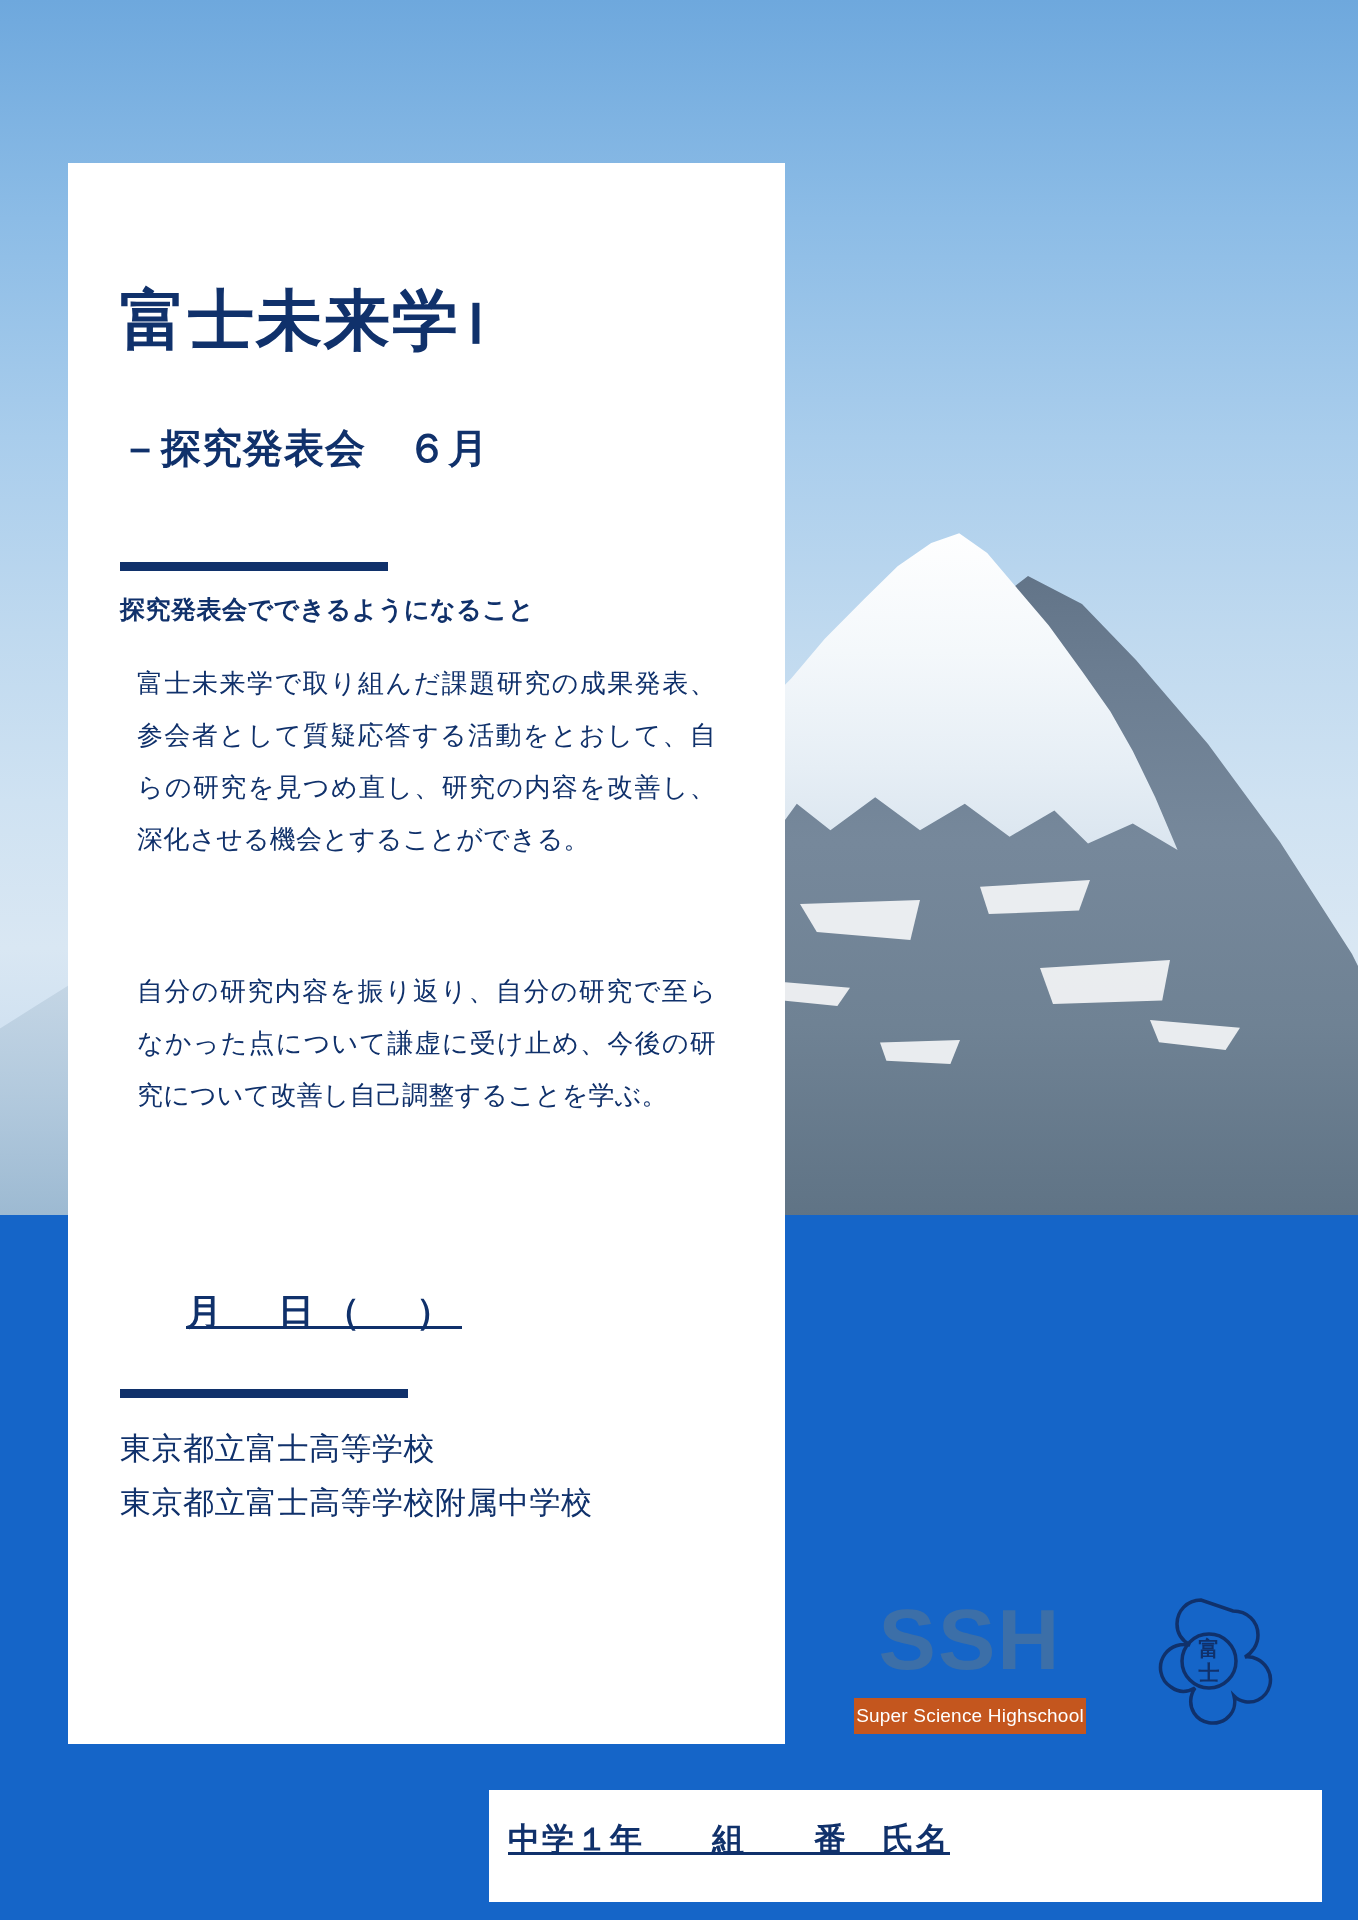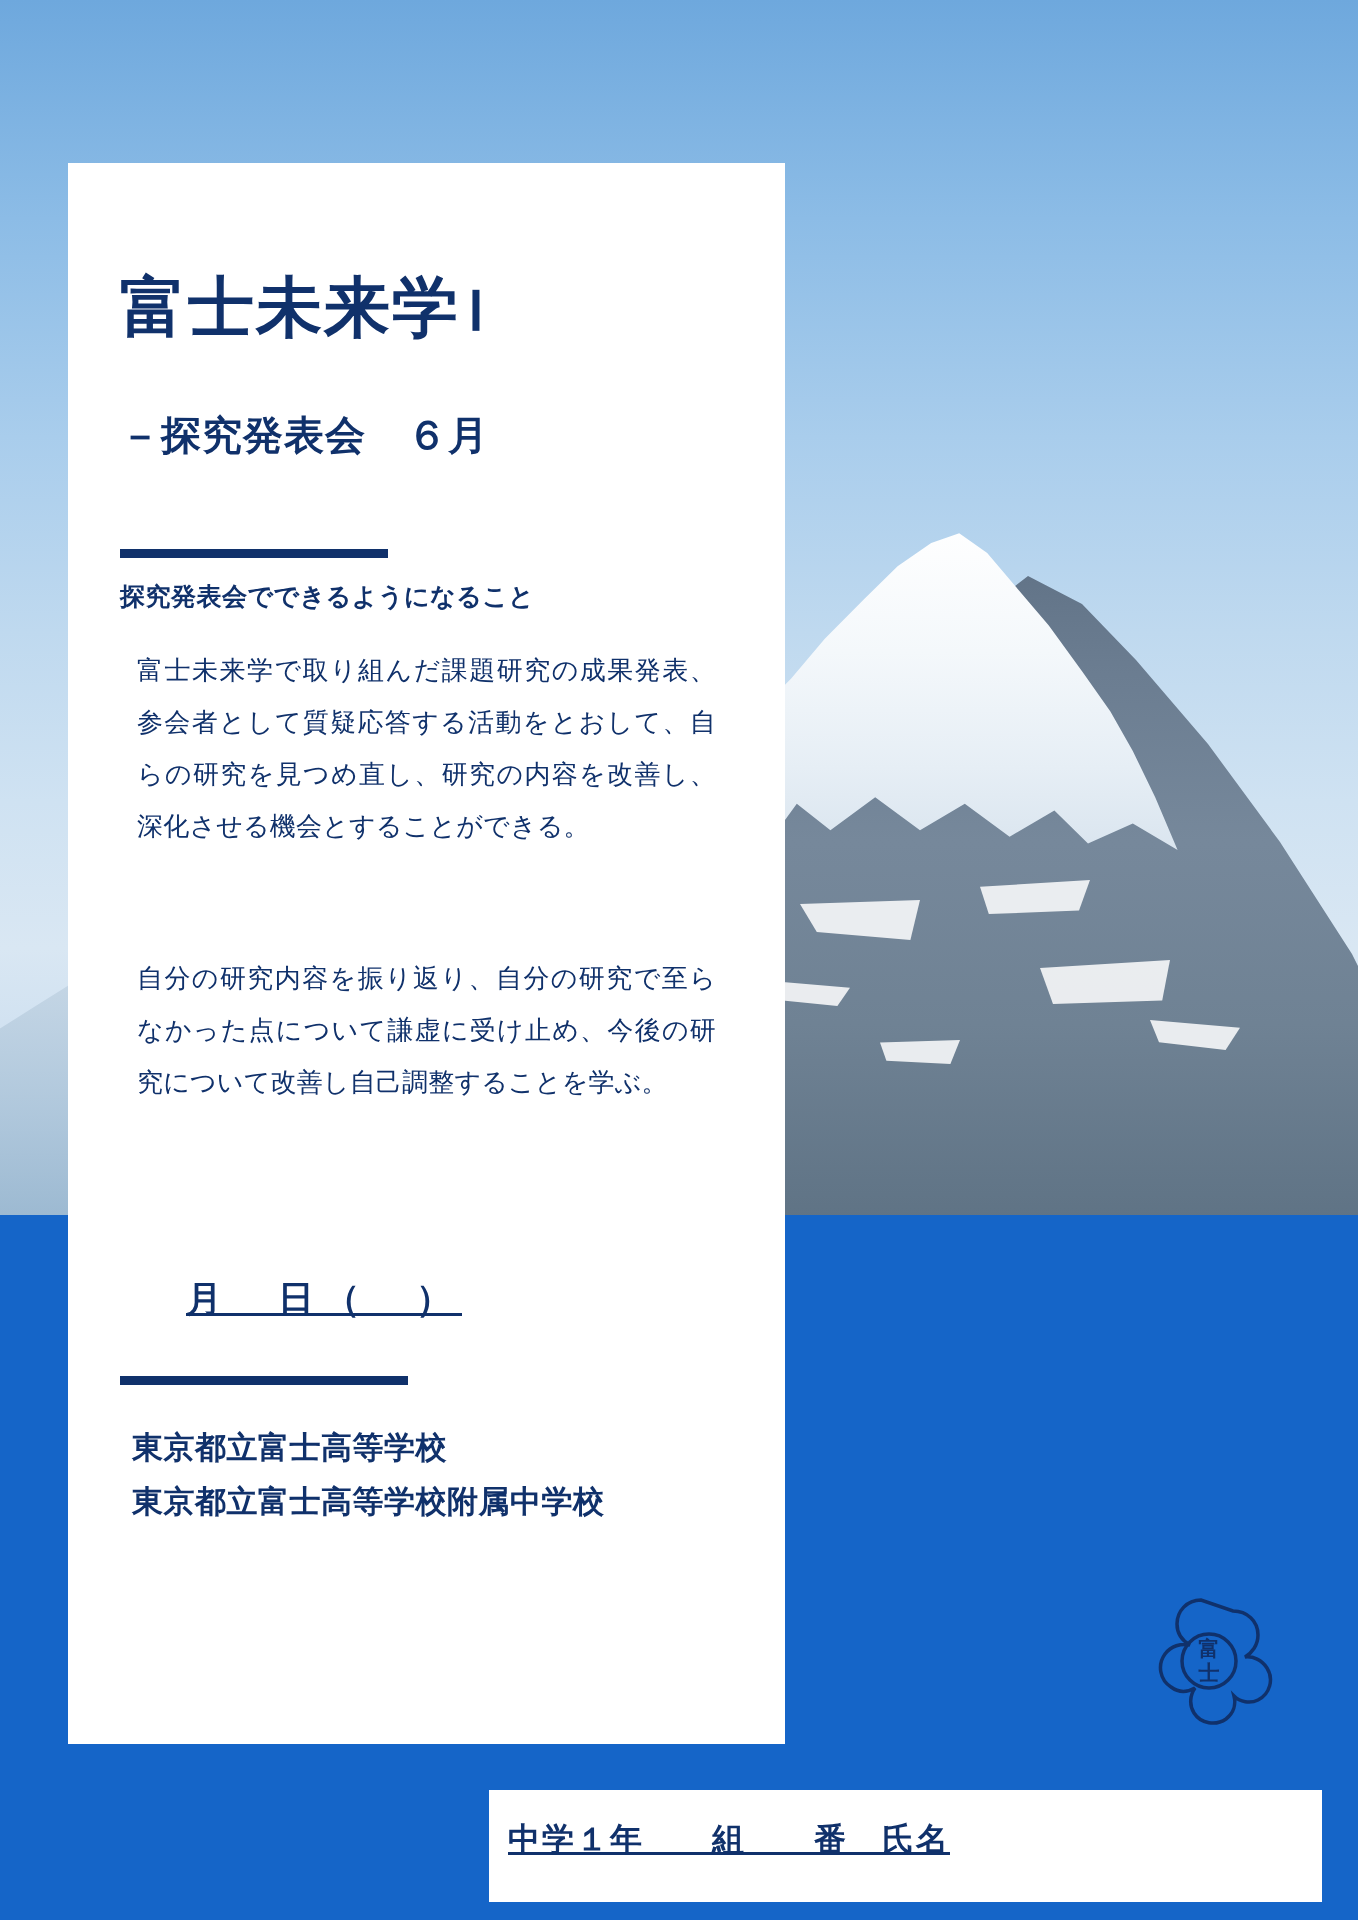--- a/index.html
+++ b/index.html
@@ -98,21 +98,21 @@
 
   
   .card {
     position: absolute;
     left: 68px;
     top: 163px;
     width: 717px;
     height: 1581px;
     background: #ffffff;
     box-sizing: border-box;
-    padding: 0 52px;
+    padding: 13px 52px;
   }
 
   .title {
     margin: 0;
     padding-top: 108px;
     font-size: 66px;
     font-weight: bold;
     color: #10316b;
     letter-spacing: 2px;
     line-height: 1.1;
@@ -168,24 +168,24 @@
   }
 
   .rule-bottom {
     margin-top: 52px;
     width: 288px;
     height: 9px;
     background: #10316b;
   }
 
   .school {
-    margin: 12px;
+    margin: 0;
     padding-top: 24px;
     font-size: 31px;
-    font-weight: bold;
+    font-weight: normal;
     color: #10316b;
     line-height: 1.75;
     letter-spacing: 0.5px;
   }
 
   
   .ssh-logo {
     position: absolute;
     left: 854px;
     top: 1594px;
@@ -295,20 +295,26 @@
 
     <p class="sec-body">自分の研究内容を振り返り、自分の研究で至らなかった点について謙虚に受け止め、今後の研究について改善し自己調整することを学ぶ。</p>
 
     <div class="date-line">月　日（　）</div>
 
     <div class="rule-bottom"></div>
 
     <p class="school"><span>東京都立富士高等学校</span><br><span>東京都立富士高等学校附属中学校</span></p>
   </div>
 
+  <div class="ssh-logo">
+    <div class="bar-left"></div>
+    <div class="bar-right"></div>
+    <div class="ssh-text">SSH</div>
+    <div class="ssh-sub">Super Science Highschool</div>
+  </div>
 
   <div class="crest">
     <svg viewBox="0 0 150 150" width="150" height="150" aria-hidden="true">
       <g fill="none" stroke="#10316b" stroke-width="3.5">
         <path d="M75 14 c -14 0 -24 11 -24 24 c 0 10 6 17 13 21 c -9 -2 -19 1 -25 9 c -8 11 -5 26 6 33 c 8 6 17 5 24 1 c -5 7 -6 17 -1 25 c 7 11 22 13 32 6 c 8 -6 10 -15 8 -23 c 6 6 16 8 24 4 c 12 -6 16 -21 9 -32 c -5 -8 -14 -12 -22 -11 c 7 -4 13 -12 13 -22 c 0 -14 -11 -24 -25 -24 z" transform="translate(-8,0)"></path>
         <circle cx="75" cy="75" r="27"></circle>
       </g>
       <text x="75" y="70" text-anchor="middle" font-family="'Liberation Serif', serif" font-size="21" font-weight="bold" fill="#10316b">富</text>
       <text x="75" y="94" text-anchor="middle" font-family="'Liberation Serif', serif" font-size="21" font-weight="bold" fill="#10316b">士</text>
     </svg>

